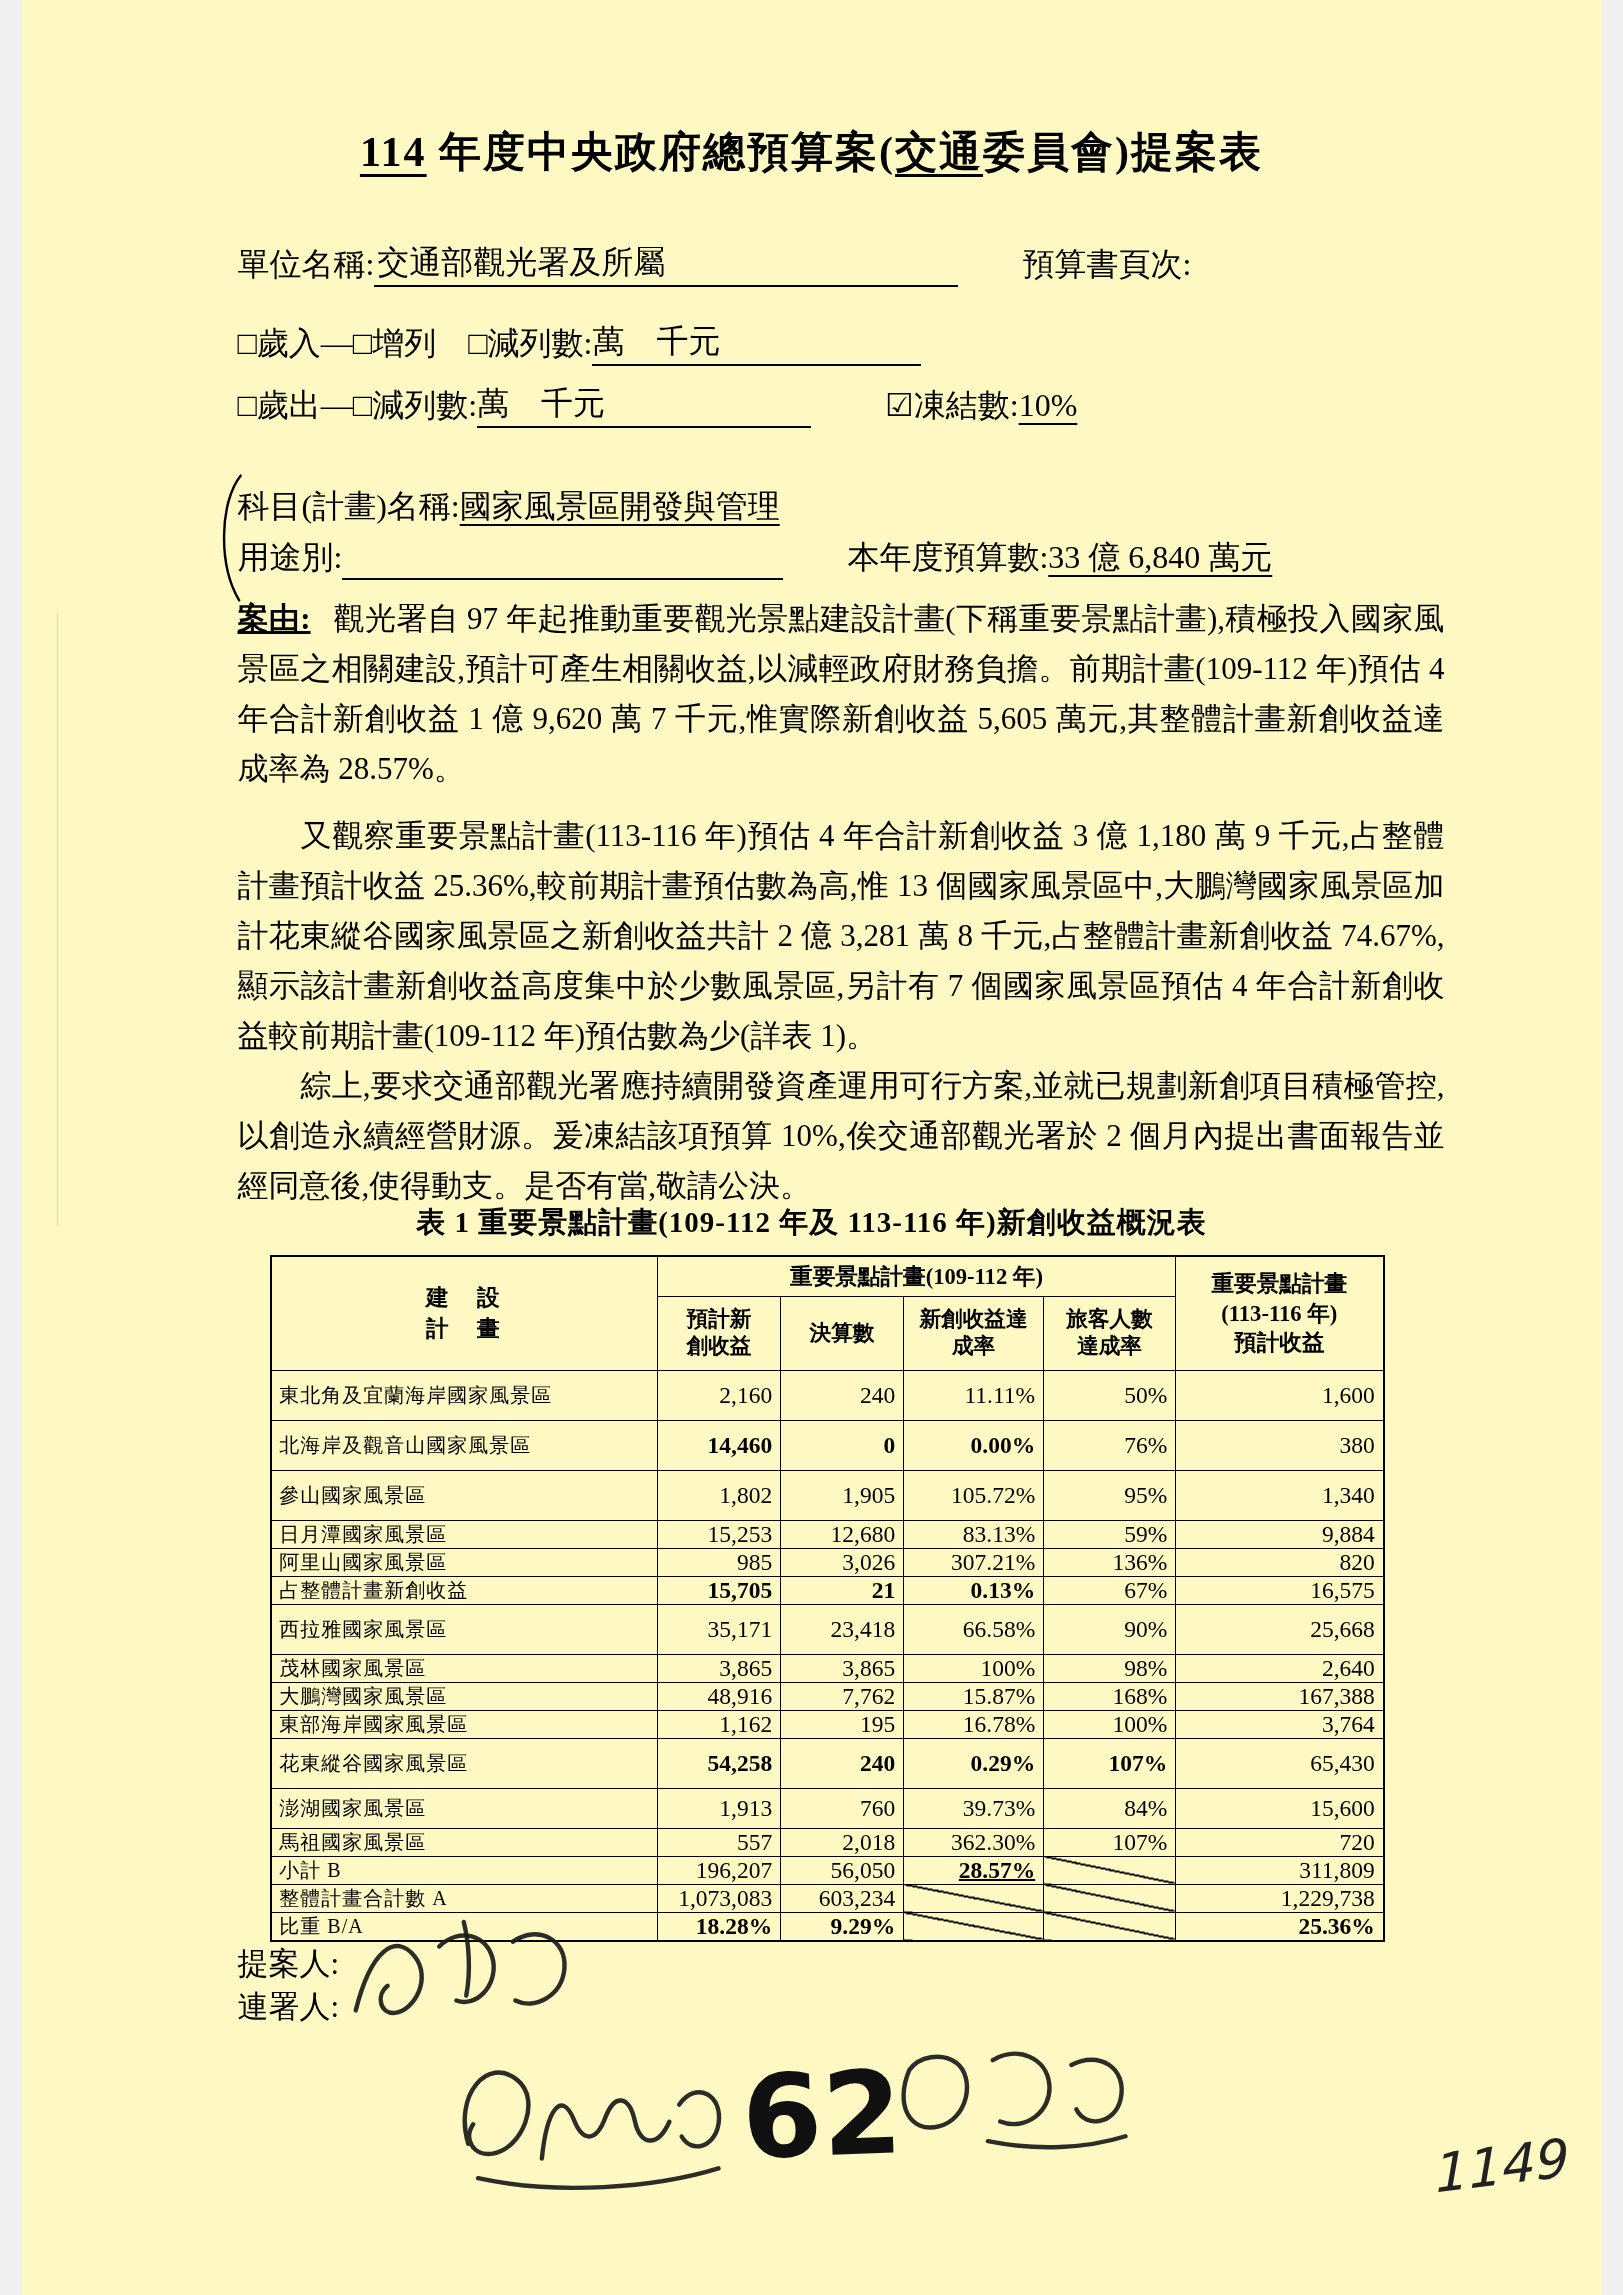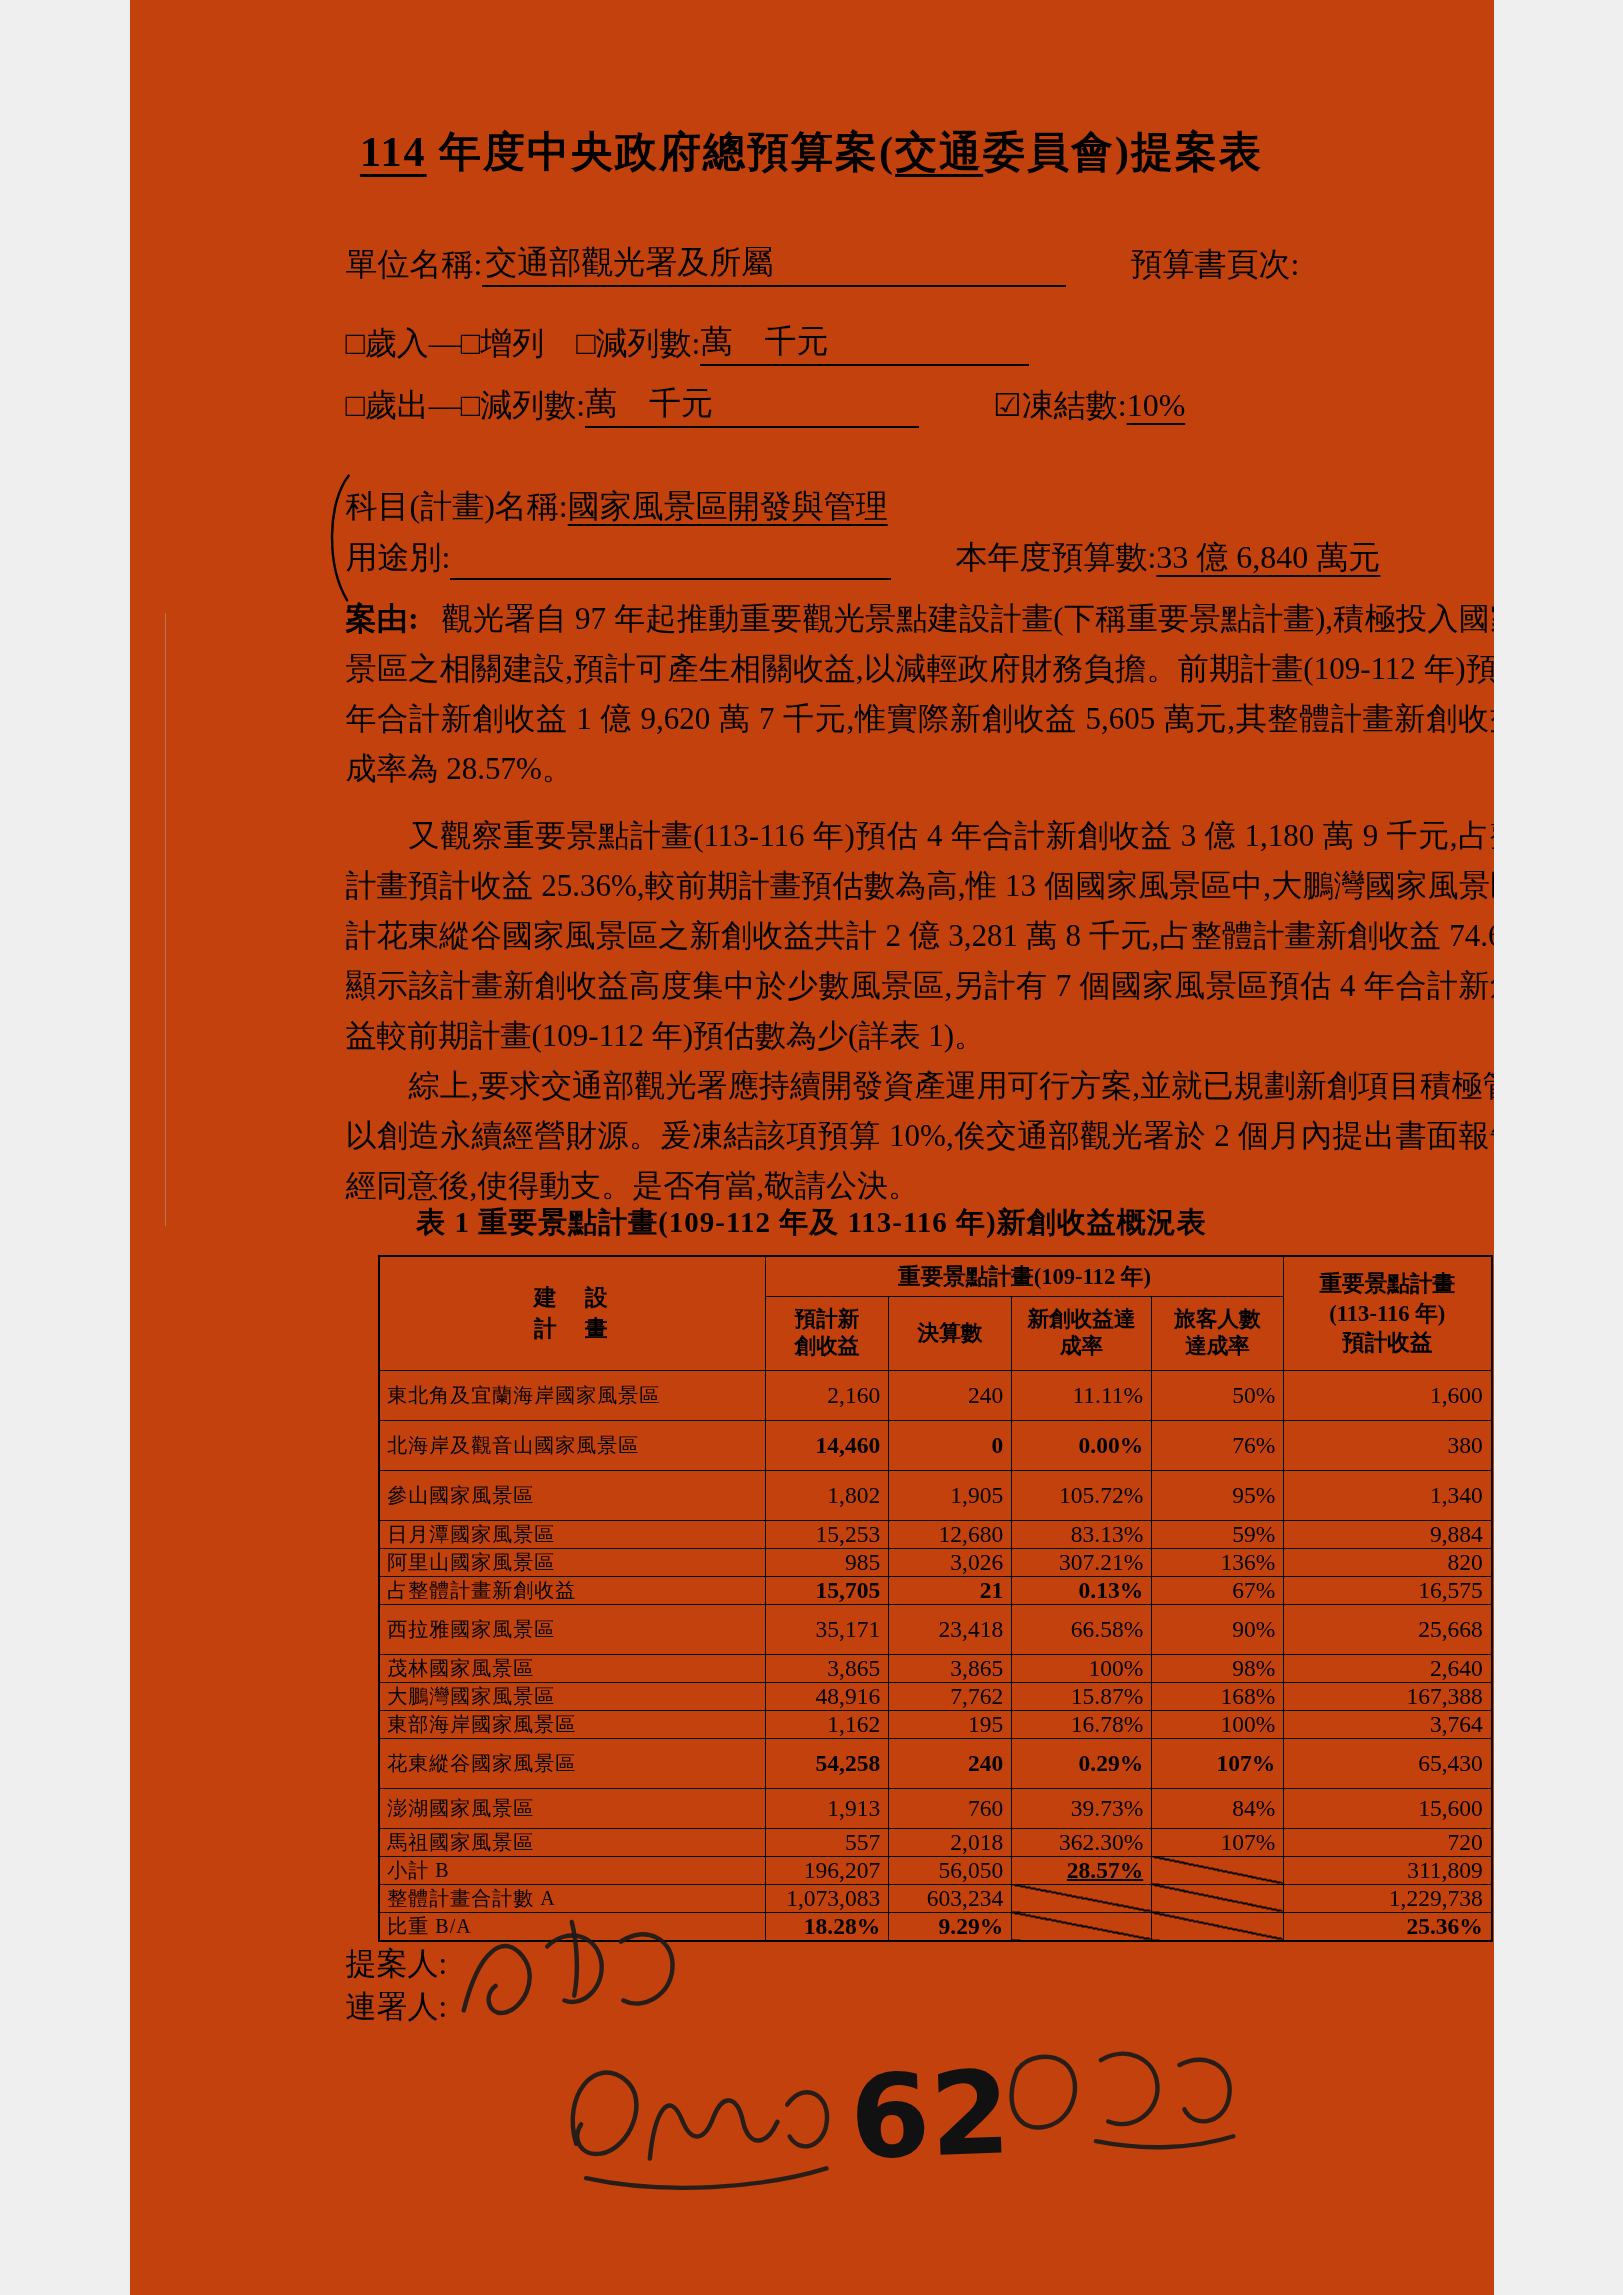--- a/index.html
+++ b/index.html
@@ -1,19 +1,19 @@
 <!DOCTYPE html>
 <html style="font-size:7.8px"><head>
 <meta charset="utf-8">
 <style>
   * { margin:0; padding:0; box-sizing:border-box; }
   html,body { background:#efefef; }
   .page {
-    position:relative; width:1364px; height:2295px; margin:0 auto;
-    background:#c2410c; color:#000;
+    position:relative; width:1580px; height:2295px; margin:0 auto;
+    background:#fef9c3; color:#000;
     font-family:"Liberation Serif","DejaVu Serif",serif;
     overflow:hidden;
   }
   .scan-edge { position:absolute; left:35px; top:613px; width:1.5px; height:613px; background:#b5b5b5; opacity:.45; }
 
   
   .doc-title {
     position:absolute; top:124px; left:0; width:100%;
     text-align:center; font-size:42px; font-weight:bold; letter-spacing:2px;
   }
@@ -37,21 +37,21 @@
   .bracket-svg { position:absolute; left:192px; top:472px; }
 
   
   .case-block {
     position:absolute; top:594px; left:216px; width:1207px;
     font-size:31px; line-height:50px; text-align:justify;
   }
   .case-block p { margin:0; }
   .case-block p.indent { text-indent:63px; }
   .case-block p.p2 { margin-top:16.7px; }
-  .case-label { font-weight:bold; margin-right:22.6px; }
+  .case-label { font-weight:bold; margin-right:22.6px;text-decoration:underline; }
 
   
   .table-title {
     position:absolute; top:1203px; left:0; width:100%;
     text-align:center; font-size:29px; font-weight:bold; letter-spacing:1px;
   }
   table.report {
     position:absolute; top:1255px; left:248px;
     border-collapse:collapse; table-layout:fixed; width:1113px;
     border:2.9px solid #000;

